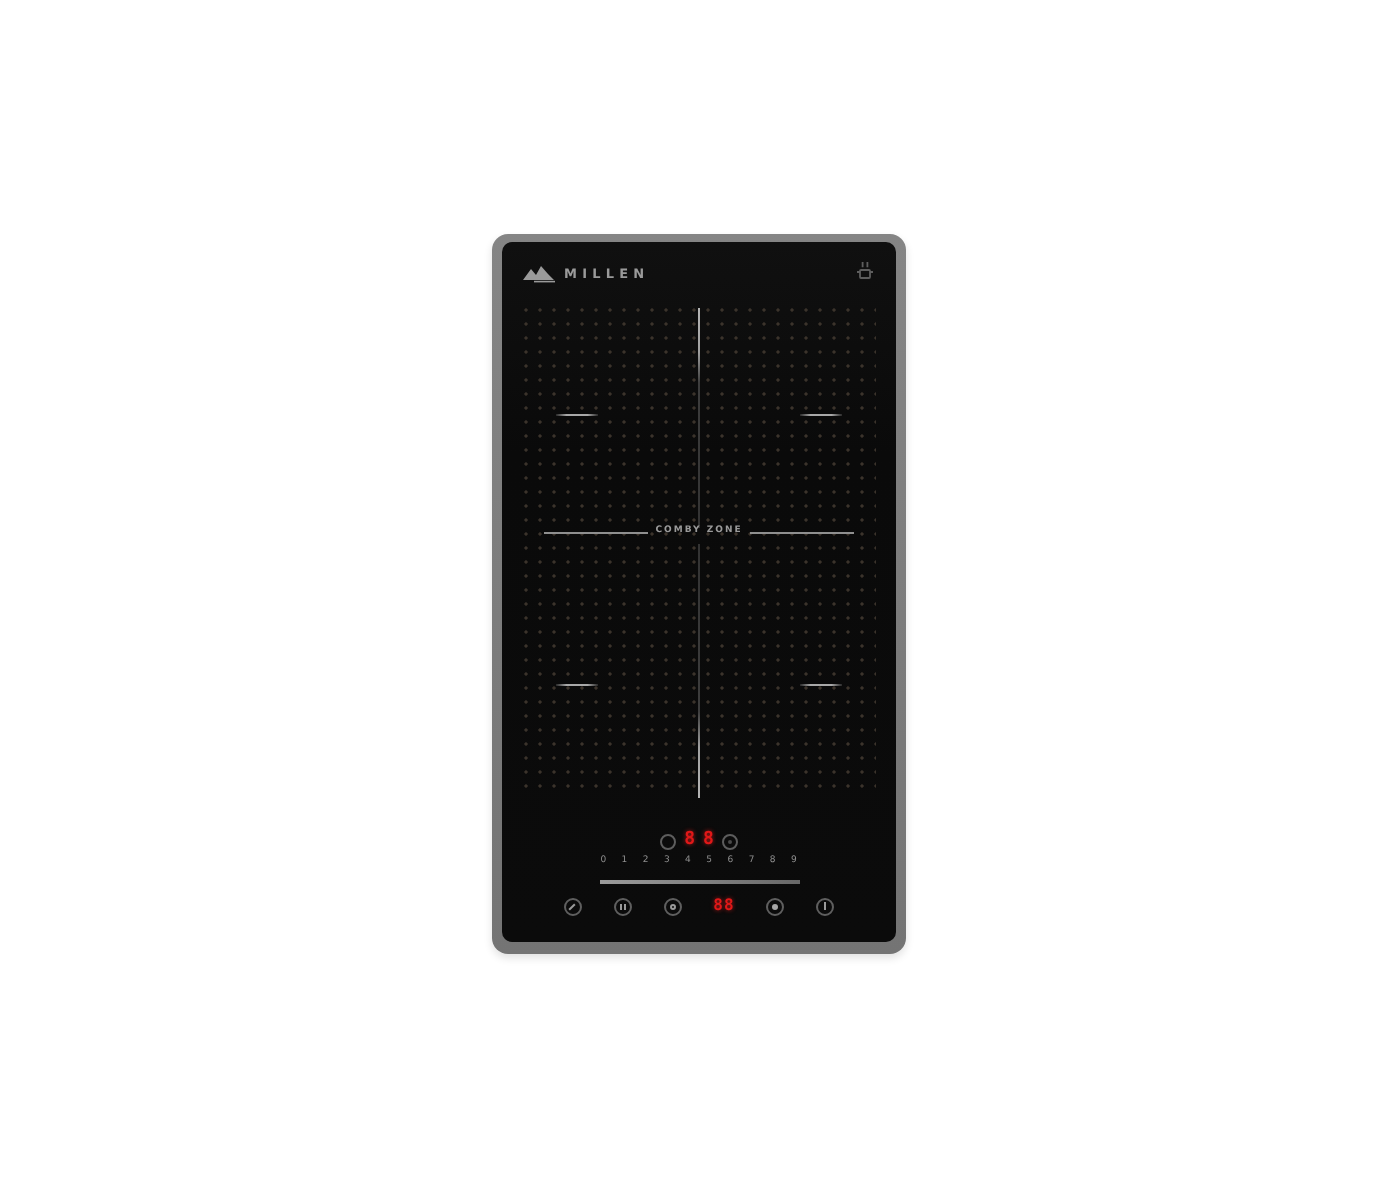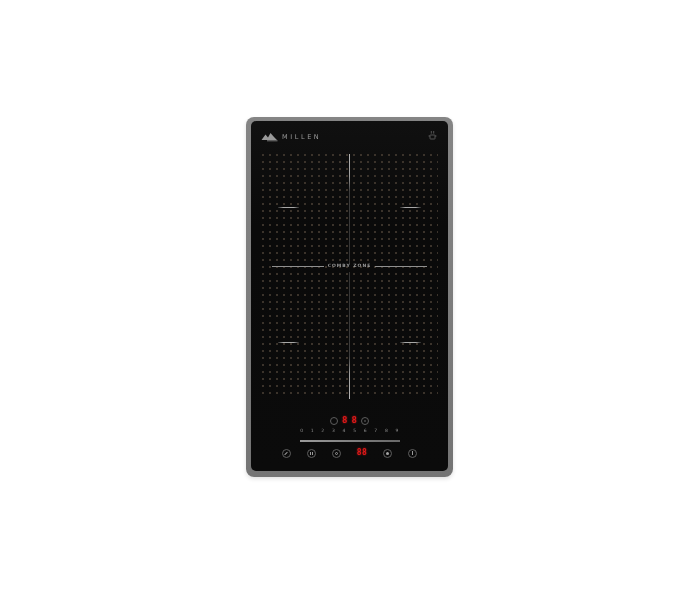--- a/index.html
+++ b/index.html
@@ -17,21 +17,21 @@
   .glass{
     position:absolute;left:5px;top:4px;right:5px;bottom:6px;
     background:linear-gradient(180deg,#101010 0%,#0a0a0a 30%,#0b0b0b 100%);
     border-radius:5px;
   }
   
   .brand{
     position:absolute;top:11px;left:10px;display:flex;align-items:center;gap:4px;
   }
   .brand-text{
-    color:#9a9a9a;font-size:6.5px;font-weight:normal;letter-spacing:2.6px;line-height:1;text-align:center;
+    color:#9a9a9a;font-size:6.5px;font-weight:bold;letter-spacing:2.6px;line-height:1;text-align:center;
   }
   .indicator{
     position:absolute;top:9px;right:11px;width:9px;height:12px;opacity:.75;
   }
   
   .dot-field{
     position:absolute;left:11px;top:33px;width:176px;height:245px;
     background-image:radial-gradient(circle 0.8px at 1px 1px,#3b332b 98%,transparent 100%);
     background-size:7px 7px;
   }

